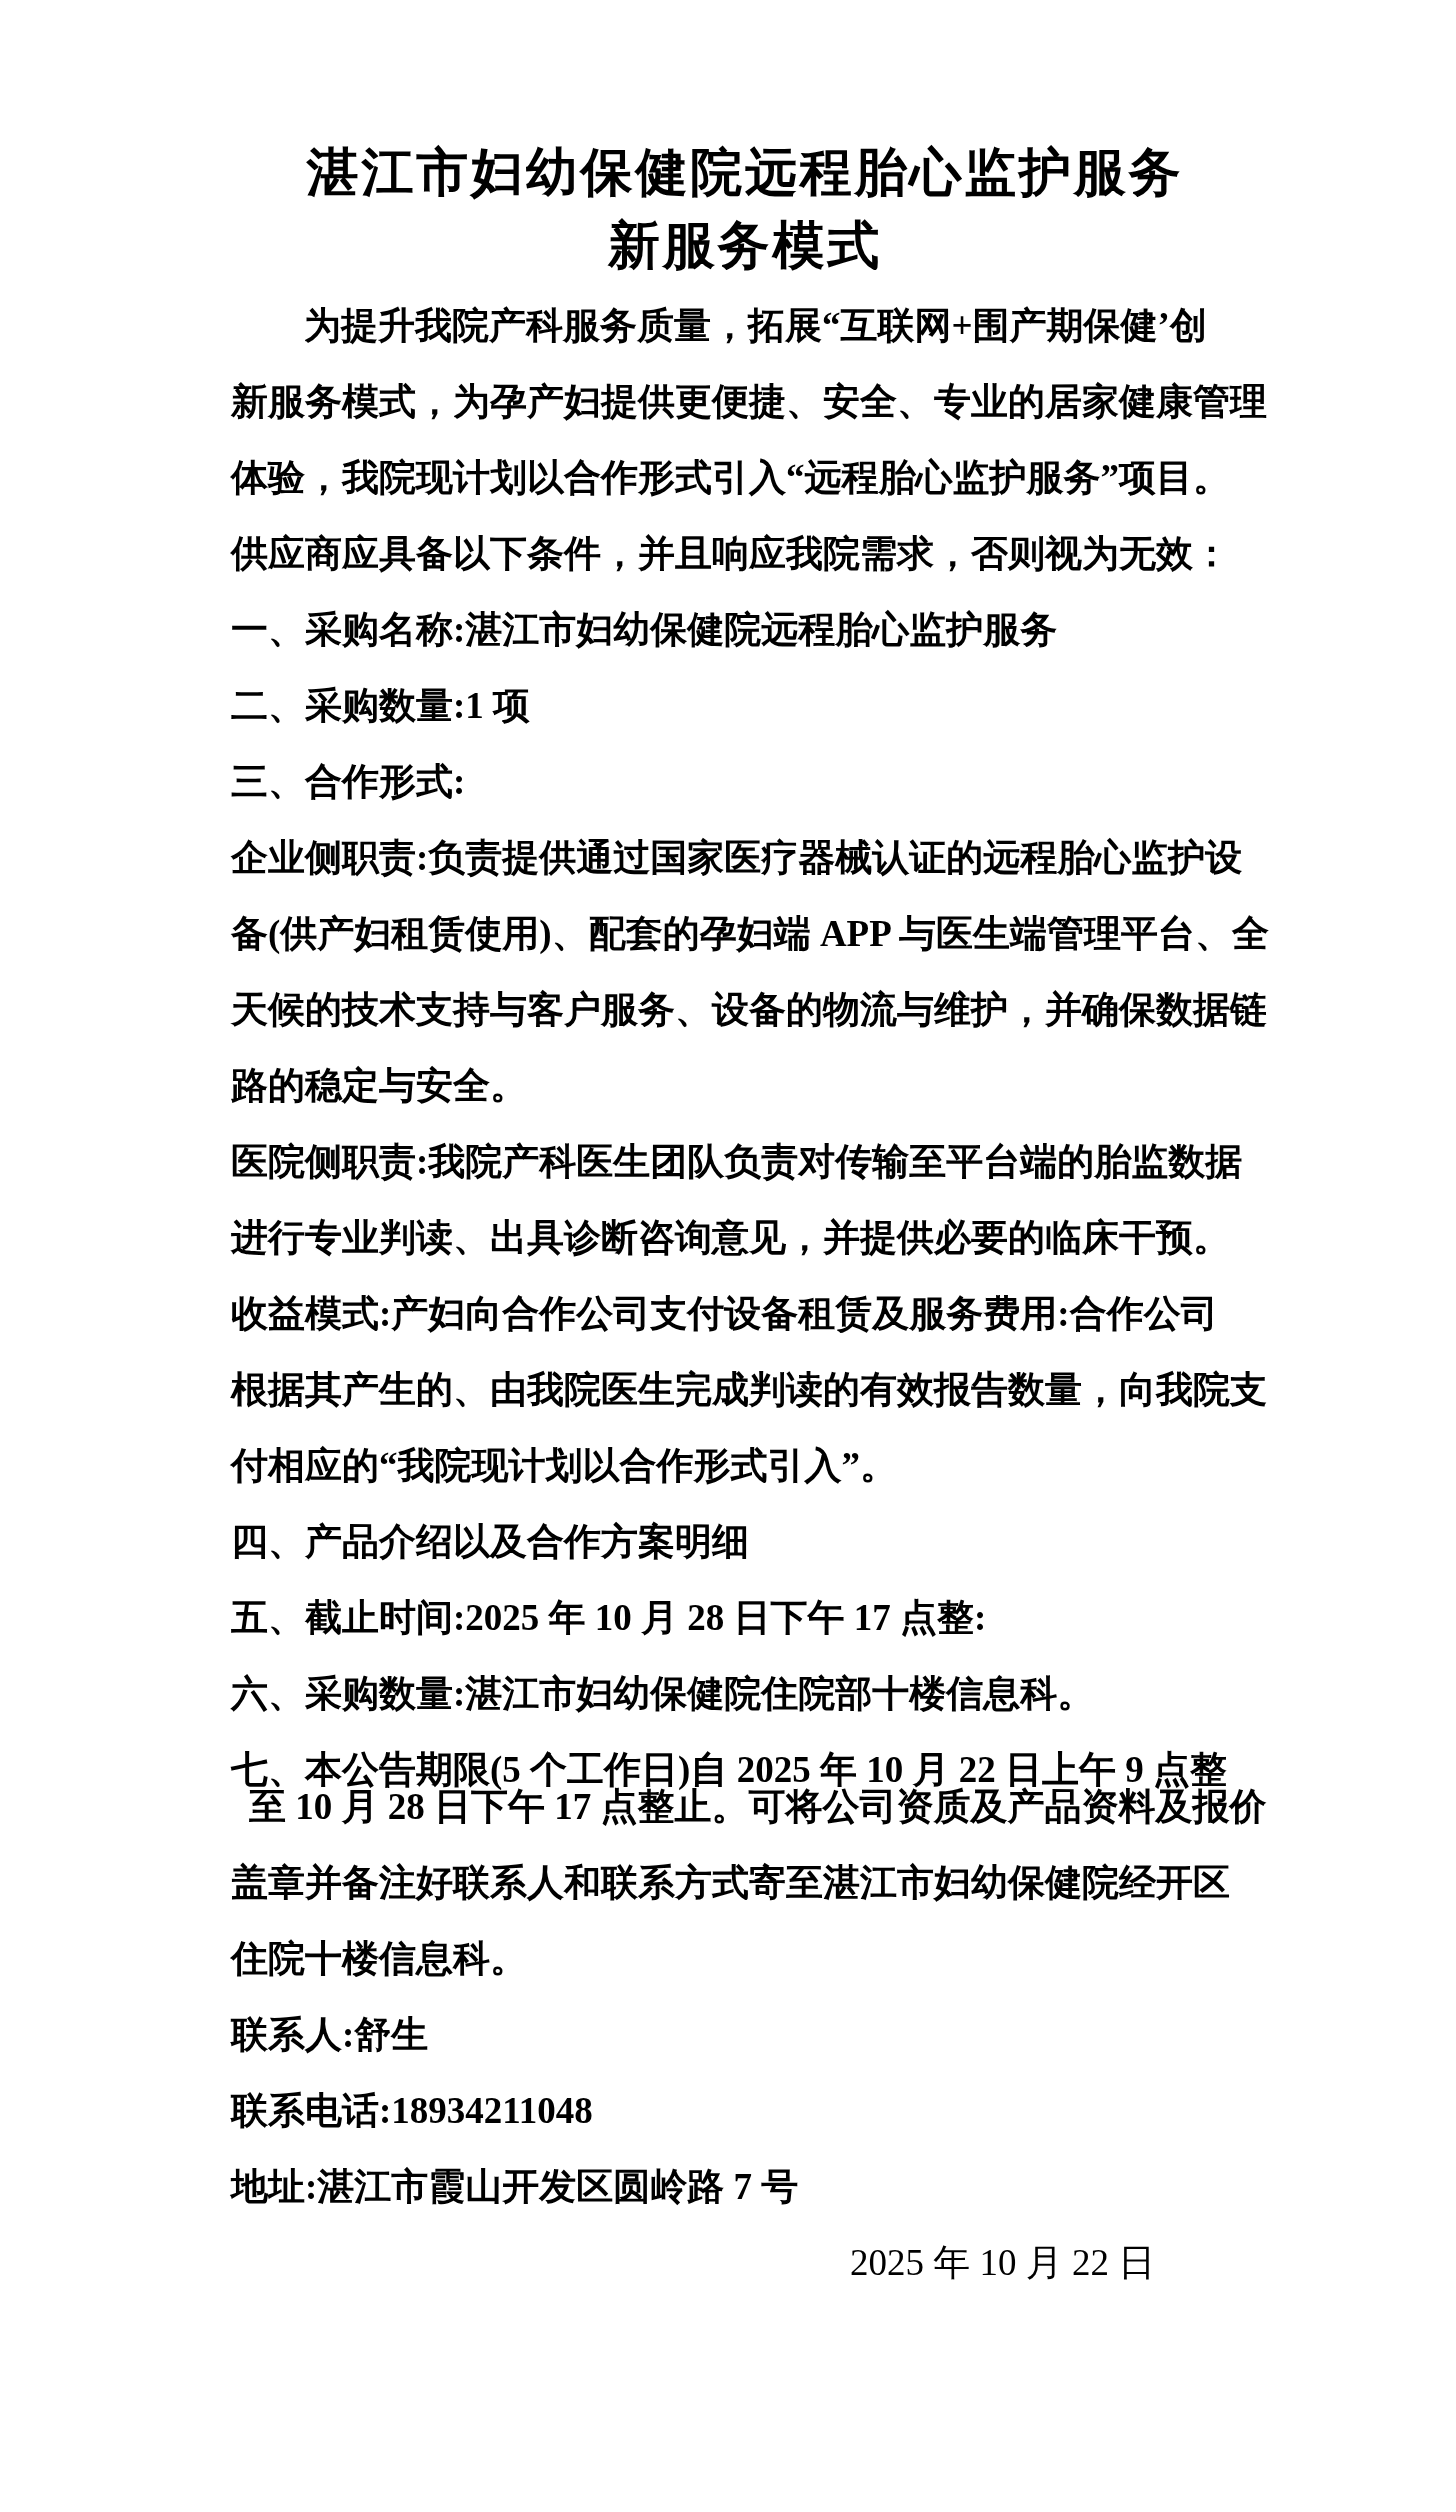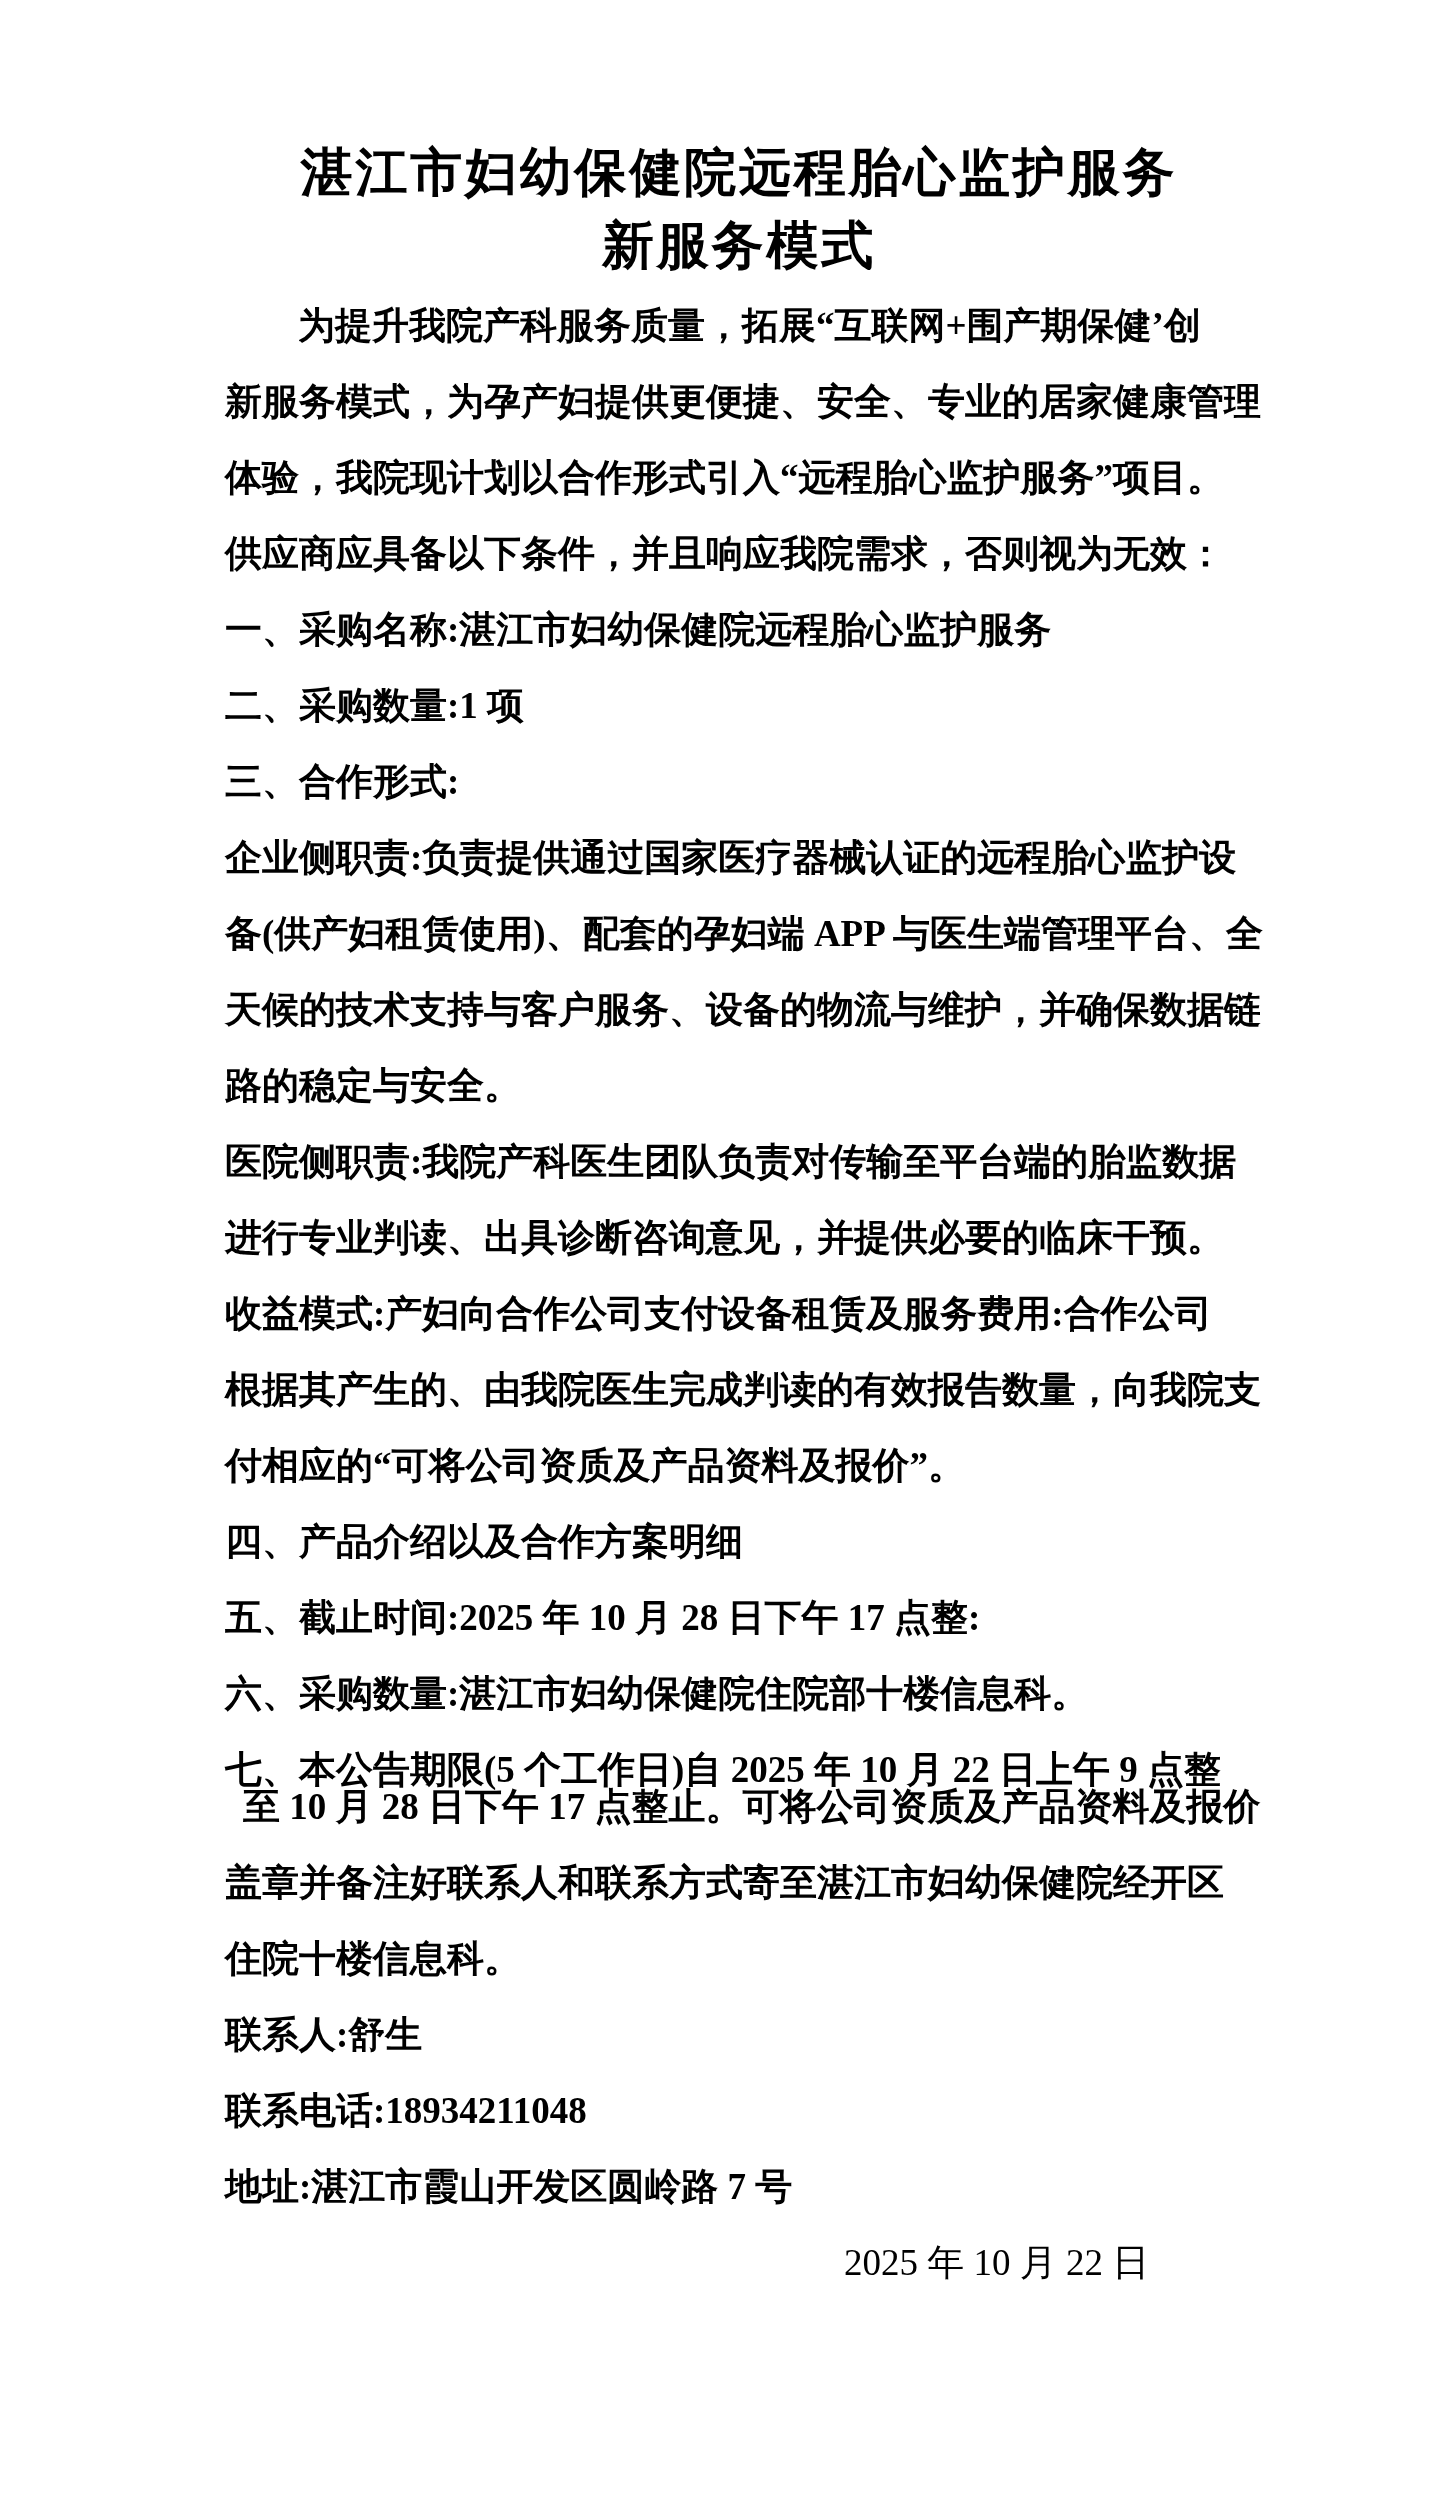--- a/index.html
+++ b/index.html
@@ -11,21 +11,21 @@
     position: relative;
     width: 1456px;
     height: 2512px;
     background: #ffffff;
     overflow: hidden;
     font-family: "Liberation Serif", "DejaVu Serif", serif;
     color: #000000;
   }
   .content {
     position: absolute;
-    left: 225px;
+    left: 231px;
     top: 0;
     width: 1028px;
   }
   .title {
     font-weight: bold;
     font-size: 52px;
     letter-spacing: 2.8px;
     text-align: center;
     line-height: 73px;
     height: 73px;
@@ -66,21 +66,21 @@
         <div class="line">二、采购数量:1 项</div>
         <div class="line">三、合作形式:</div>
         <div class="line">企业侧职责:负责提供通过国家医疗器械认证的远程胎心监护设</div>
         <div class="line">备(供产妇租赁使用)、配套的孕妇端 APP 与医生端管理平台、全</div>
         <div class="line">天候的技术支持与客户服务、设备的物流与维护，并确保数据链</div>
         <div class="line">路的稳定与安全。</div>
         <div class="line">医院侧职责:我院产科医生团队负责对传输至平台端的胎监数据</div>
         <div class="line">进行专业判读、出具诊断咨询意见，并提供必要的临床干预。</div>
         <div class="line">收益模式:产妇向合作公司支付设备租赁及服务费用:合作公司</div>
         <div class="line">根据其产生的、由我院医生完成判读的有效报告数量，向我院支</div>
-        <div class="line">付相应的“可将公司资质及产品资料及报价”。</div>
+        <div class="line">付相应的“我院现计划以合作形式引入”。</div>
         <div class="line">四、产品介绍以及合作方案明细</div>
         <div class="line">五、截止时间:2025 年 10 月 28 日下午 17 点整:</div>
         <div class="line">六、采购数量:湛江市妇幼保健院住院部十楼信息科。</div>
         <div class="line">七、本公告期限(5 个工作日)自 2025 年 10 月 22 日上午 9 点整</div>
         <div class="line tight">至 10 月 28 日下午 17 点整止。可将公司资质及产品资料及报价</div>
         <div class="line">盖章并备注好联系人和联系方式寄至湛江市妇幼保健院经开区</div>
         <div class="line">住院十楼信息科。</div>
         <div class="line">联系人:舒生</div>
         <div class="line">联系电话:18934211048</div>
         <div class="line">地址:湛江市霞山开发区圆岭路 7 号</div>

